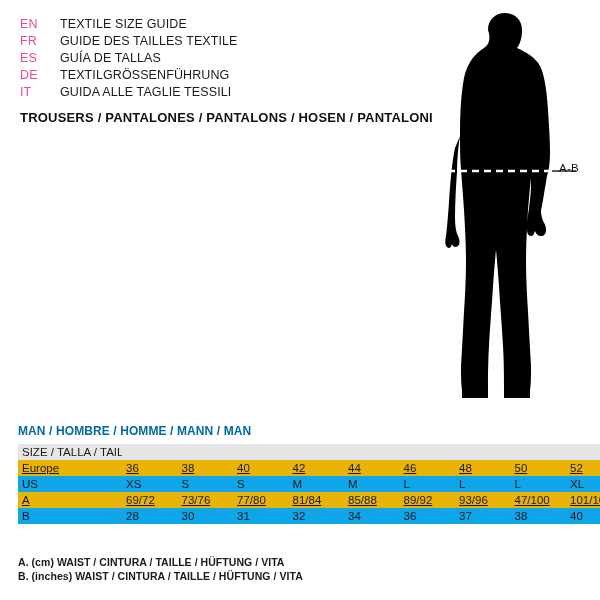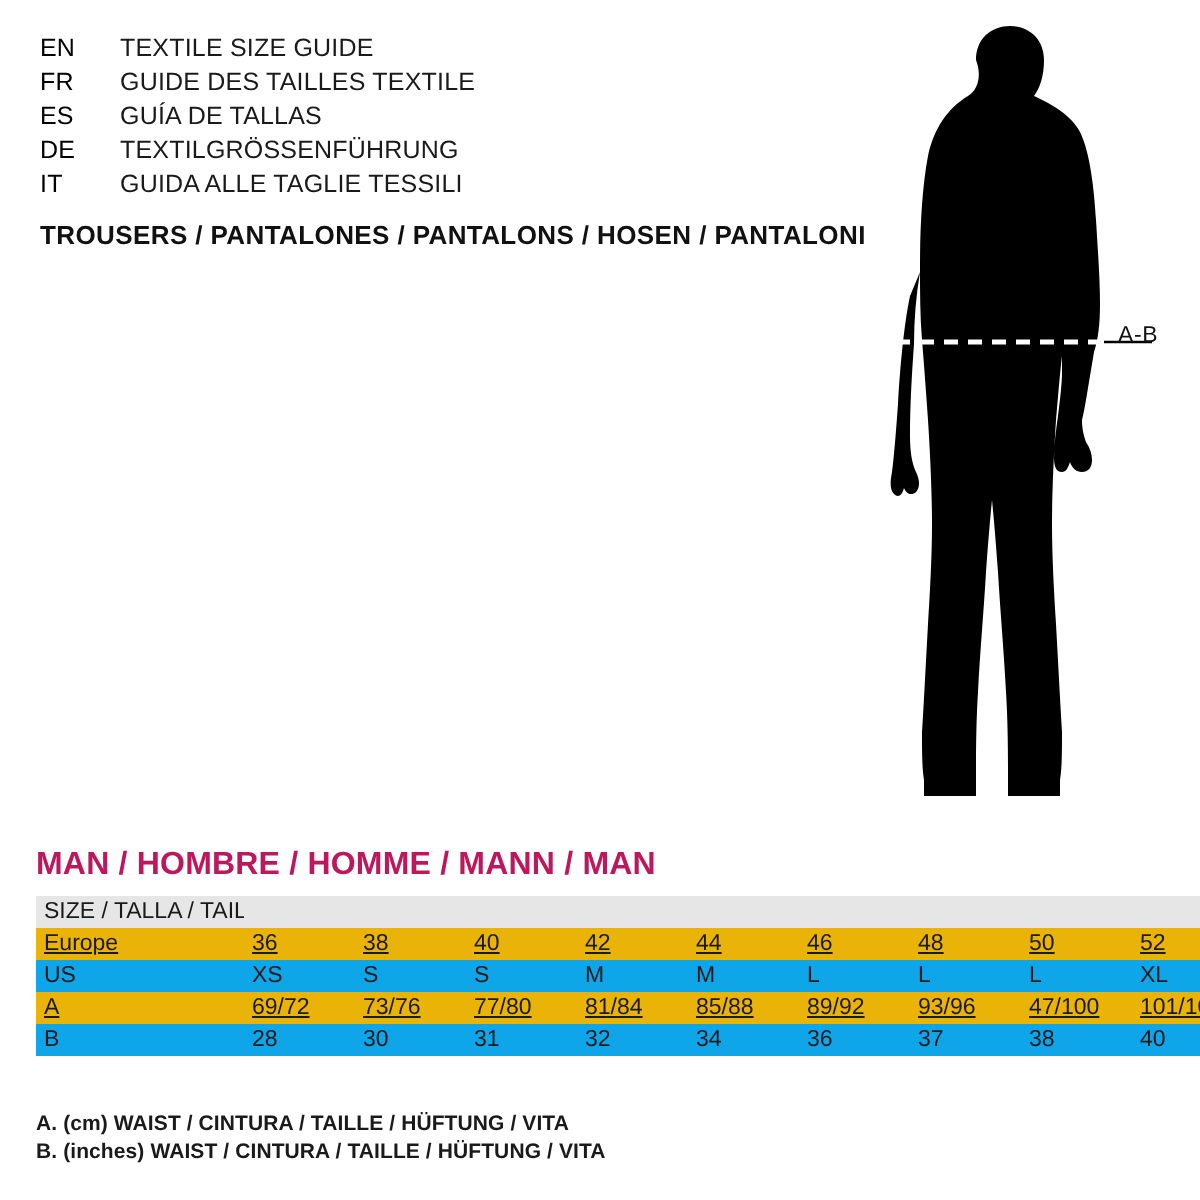--- a/index.html
+++ b/index.html
@@ -35,21 +35,21 @@
     display: flex;
     align-items: baseline;
     line-height: 17px;
     height: 17px;
     font-size: 12.5px;
     letter-spacing: 0.1px;
   }
   .lang-code {
     width: 40px;
     flex: 0 0 40px;
-    color: #000000;
+    color: #ec4899;
   }
   .lang-text {
     color: #1a1a1a;
     white-space: nowrap;
   }
 
   .section-title {
     position: absolute;
     top: 110px;
     left: 20px;
@@ -83,25 +83,25 @@
   }
 
   
   .table-area {
     position: absolute;
     left: 18px;
     top: 424px;
     width: 564px;
   }
   .table-caption {
-    font-size: 16px;
+    font-size: 12px;
     font-weight: bold;
     letter-spacing: 0.1px;
     margin-bottom: 6px;
-    color: #be185d;
+    color: #0369a1;
   }
   table.size-table {
     border-collapse: collapse;
     width: 564px;
     font-size: 11.5px;
     table-layout: fixed;
   }
   table.size-table td {
     padding: 2px 0 2px 4px;
     color: #1a1a1a;

